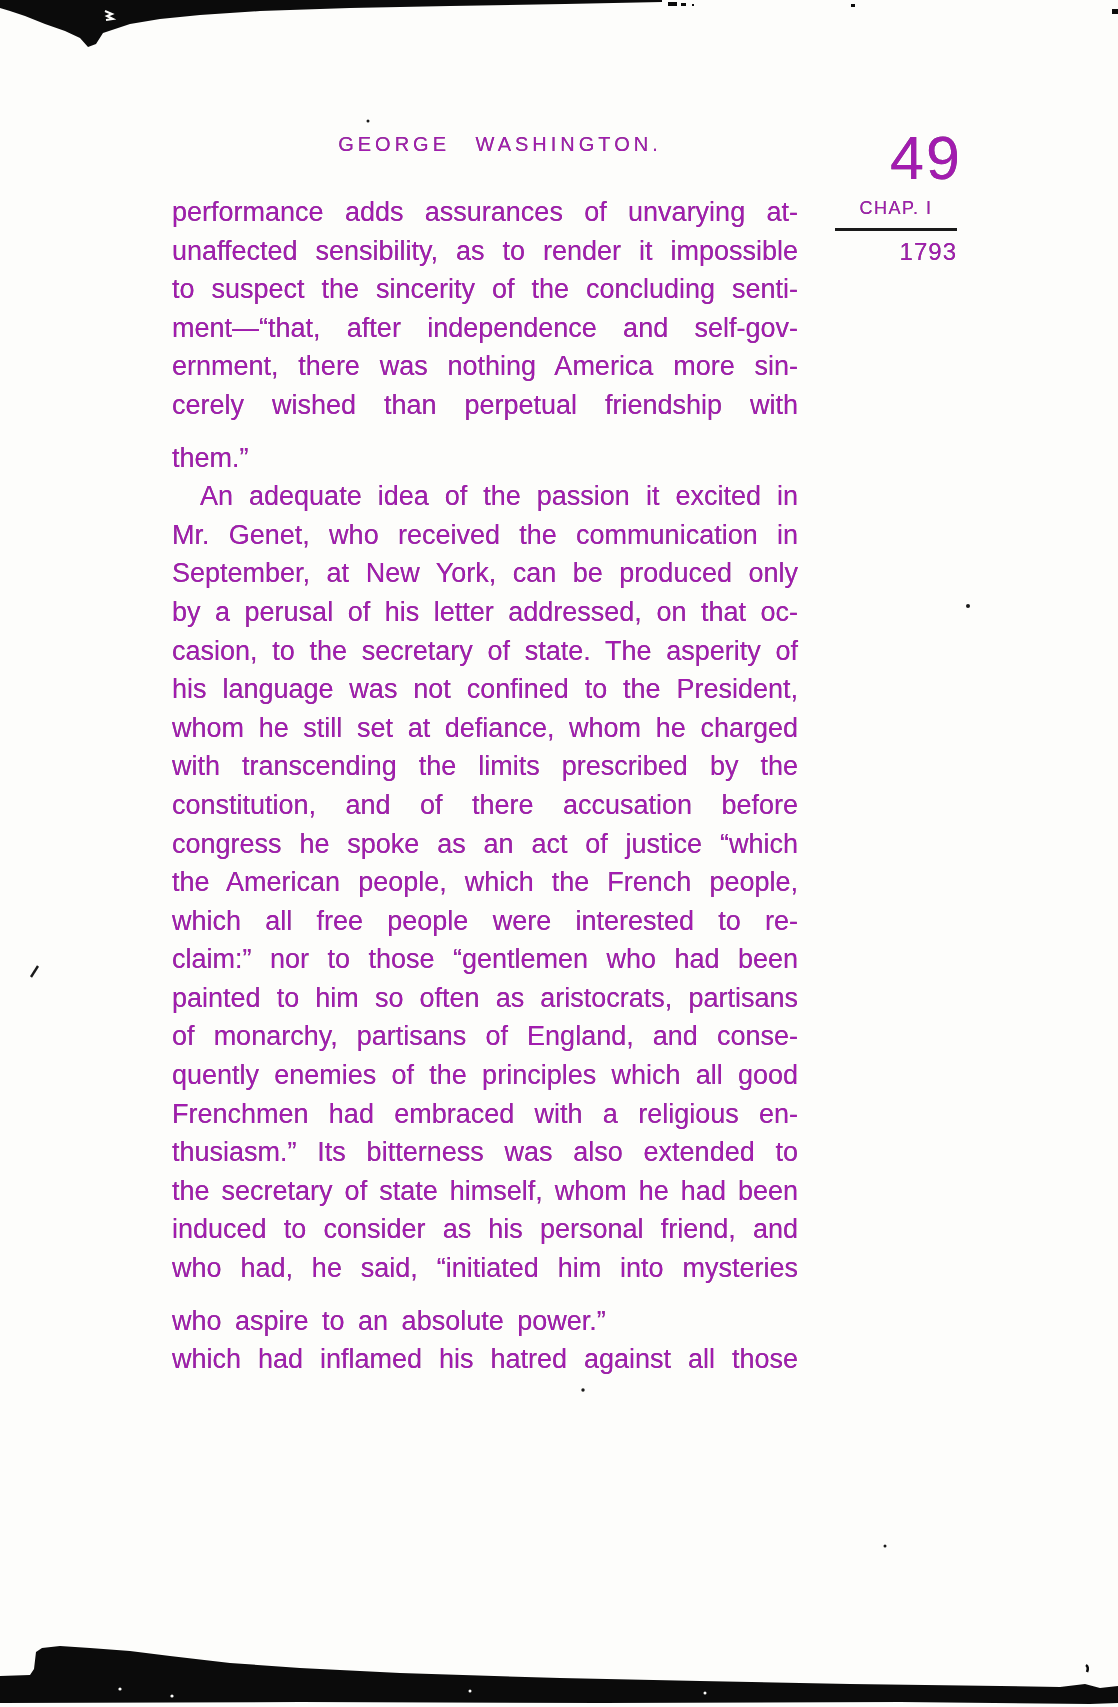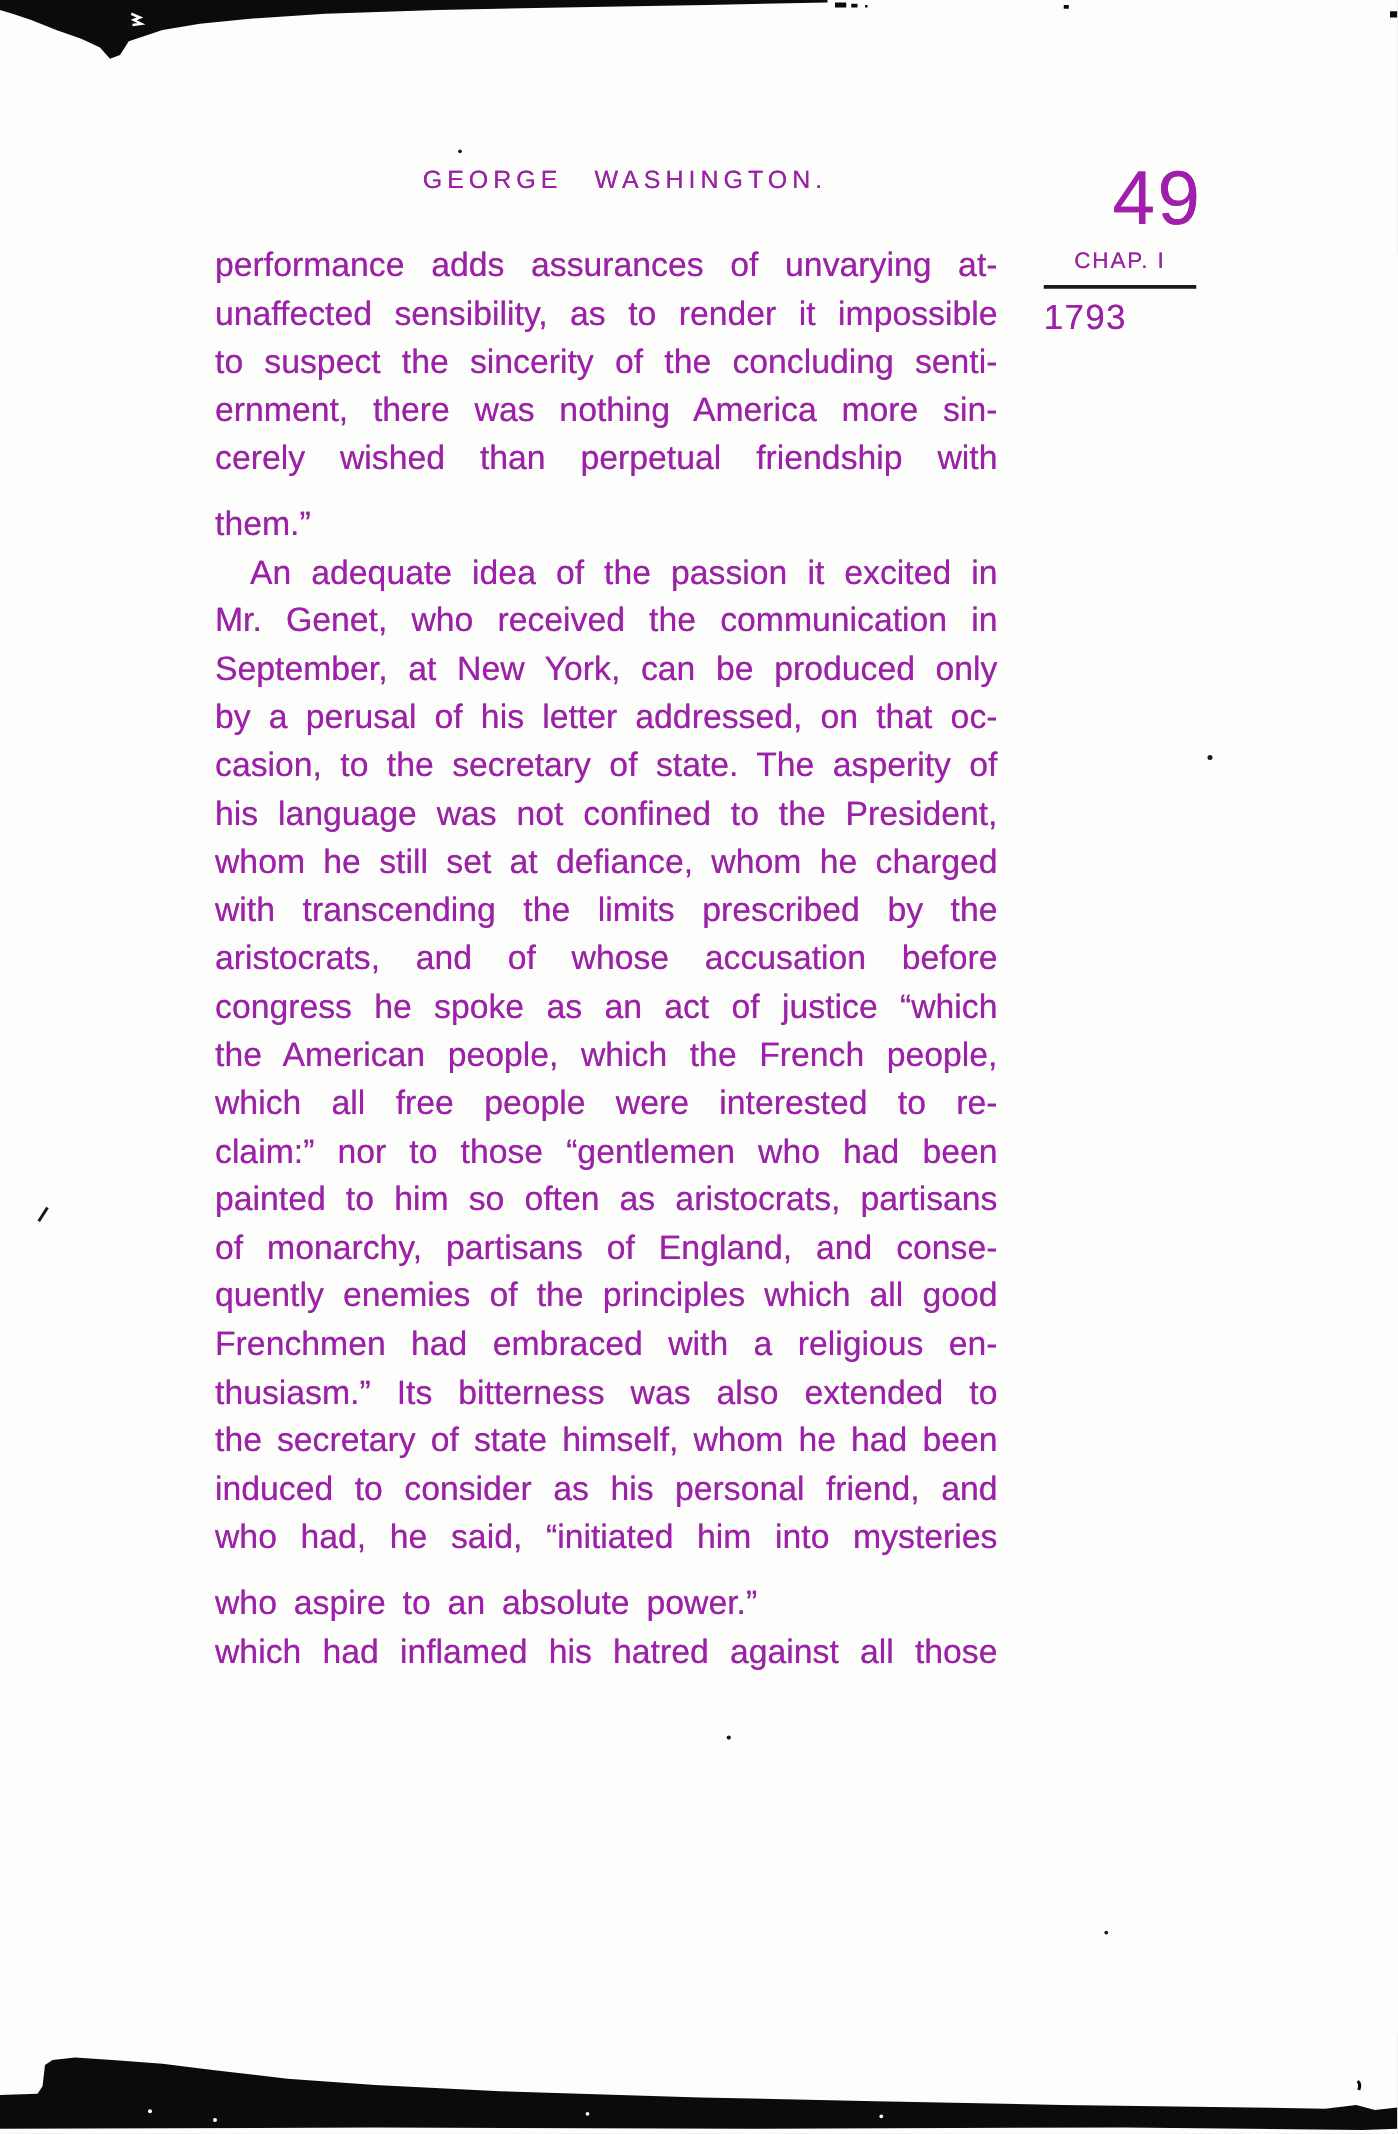--- a/index.html
+++ b/index.html
@@ -24,21 +24,21 @@
     font-size:61px;line-height:1;letter-spacing:2px;
     text-shadow:0 0 .5px rgba(0,0,0,.6);
   }
   .margin-note{position:absolute;left:835px;top:198px;width:122px;}
   .margin-chap{
     font-size:18px;letter-spacing:1.5px;text-align:center;
     text-shadow:0 0 .4px rgba(0,0,0,.6);
   }
   .margin-rule{height:3px;background:#1a1a1a;margin:9px 0 7px 0;}
   .margin-year{
-    font-size:28px;text-align:left;letter-spacing:1px;
+    font-size:24px;text-align:right;letter-spacing:1px;
     text-shadow:0 0 .4px rgba(0,0,0,.6);
   }
   .body-text{
     position:absolute;left:172px;top:193px;width:626px;
     font-size:27px;
     text-shadow:0 0 .55px rgba(0,0,0,.55);
   }
   .line{
     height:38.6px;line-height:38.6px;
     text-align:justify;
@@ -92,32 +92,33 @@
   <div class="margin-note">
     <div class="margin-chap">CHAP. I</div>
     <div class="margin-rule"></div>
     <div class="margin-year">1793</div>
   </div>
 
   <div class="body-text" id="body-text">
       <div class="line">performance adds assurances of unvarying at-</div>
       <div class="line">unaffected sensibility, as to render it impossible</div>
       <div class="line">to suspect the sincerity of the concluding senti-</div>
+      <div class="line">ment—“that, after independence and self-gov-</div>
       <div class="line">ernment, there was nothing America more sin-</div>
       <div class="line">cerely wished than perpetual friendship with</div>
       <div class="line last">them.”</div>
       <div class="line indent">An adequate idea of the passion it excited in</div>
       <div class="line">Mr. Genet, who received the communication in</div>
       <div class="line">September, at New York, can be produced only</div>
       <div class="line">by a perusal of his letter addressed, on that oc-</div>
       <div class="line">casion, to the secretary of state.  The asperity of</div>
       <div class="line">his language was not confined to the President,</div>
       <div class="line">whom he still set at defiance, whom he charged</div>
       <div class="line">with transcending the limits prescribed by the</div>
-      <div class="line">aristocrats, and of whose accusation before</div>
+      <div class="line">constitution, and of there accusation before</div>
       <div class="line">congress he spoke as an act of justice “which</div>
       <div class="line">the American people, which the French people,</div>
       <div class="line">which all free people were interested to re-</div>
       <div class="line">claim:” nor to those “gentlemen who had been</div>
       <div class="line">painted to him so often as aristocrats, partisans</div>
       <div class="line">of monarchy, partisans of England, and conse-</div>
       <div class="line">quently enemies of the principles which all good</div>
       <div class="line">Frenchmen had embraced with a religious en-</div>
       <div class="line">thusiasm.”  Its bitterness was also extended to</div>
       <div class="line">the secretary of state himself, whom he had been</div>

